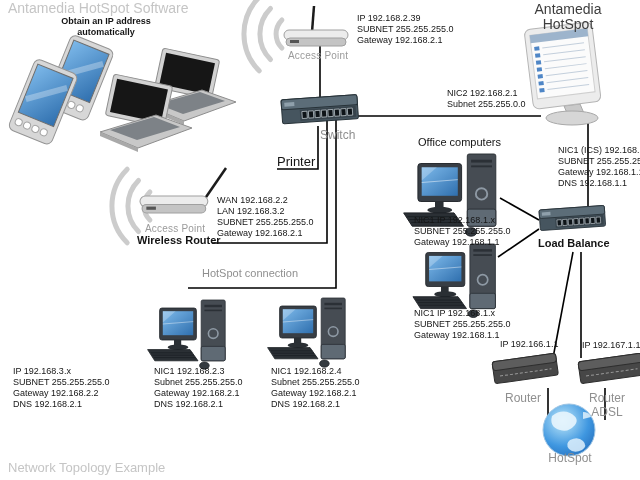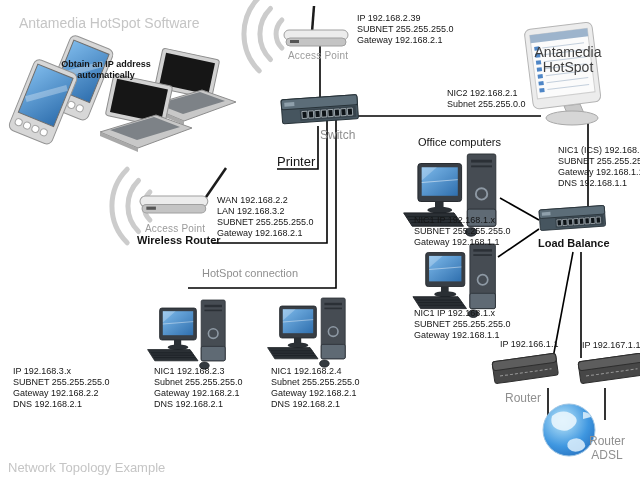--- a/index.html
+++ b/index.html
@@ -6,21 +6,21 @@
   .stage{
     position:relative;width:640px;height:480px;background:#ffffff;overflow:hidden;
     font-family:"Liberation Sans",sans-serif;
   }
   .txt{position:absolute;white-space:nowrap;color:#141414;}
   .info{font-size:9px;line-height:11px;color:#161616;}
   .glabel{font-size:12px;color:#8f8f8f;}
   .glabel-sm{font-size:10px;color:#9b9b9b;letter-spacing:.2px;}
   .dlabel{font-size:11px;color:#141414;}
   .bold{font-weight:bold;}
-  .center{text-align:center;margin-top:43px;}
+  .center{text-align:center;}
   .wm{color:#c5c5c5;}
   svg{position:absolute;left:0;top:0;}
 </style>
 </head>
 <body>
 
 <div class="stage">
 
   <svg width="640" height="480" viewBox="0 0 640 480">
     <defs>
@@ -219,21 +219,21 @@
     </g>
 
     <g>
       <circle cx="569" cy="430" r="26" fill="url(#globeG)" stroke="#9cc4e4"></circle>
       <path d="M552 416 q9 -7 18 -3 q10 5 5 12 q-7 8 -15 5 q-11 -3 -8 -14 z" fill="#e8f5fd" opacity="0.9"></path>
       <path d="M570 440 q8 -4 13 1 q5 5 -1 9 q-8 4 -13 -1 q-4 -5 1 -9 z" fill="#dff0fb" opacity="0.85"></path>
       <path d="M583 412 q6 0 8 5 l-8 2 z" fill="#eaf6fd" opacity="0.8"></path>
     </g>
   </svg>
 
-  <div class="txt wm" style="left:8px;top:15px;font-size:14px;margin-left:11px;">Antamedia HotSpot Software</div>
+  <div class="txt wm" style="left:8px;top:0;font-size:14px;">Antamedia HotSpot Software</div>
 
   <div class="txt center bold" style="left:41px;top:16px;width:130px;font-size:9px;line-height:11px;">
       <div>Obtain an IP address</div>
       <div>automatically</div>
     </div>
 
   <div class="txt info" style="left:357px;top:13px;">
       <div>IP 192.168.2.39</div>
       <div>SUBNET 255.255.255.0</div>
       <div>Gateway 192.168.2.1</div>

